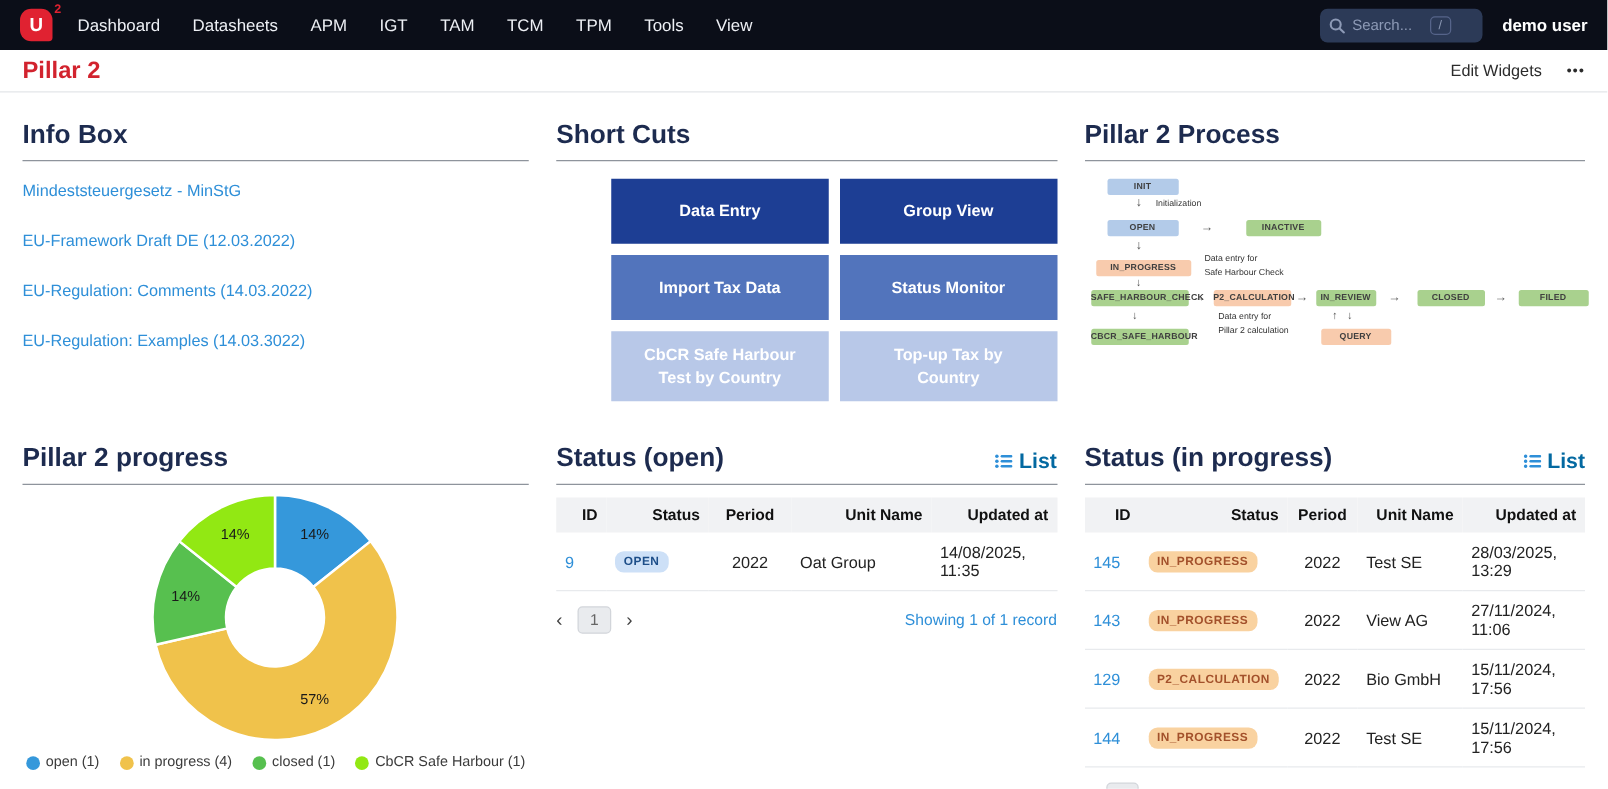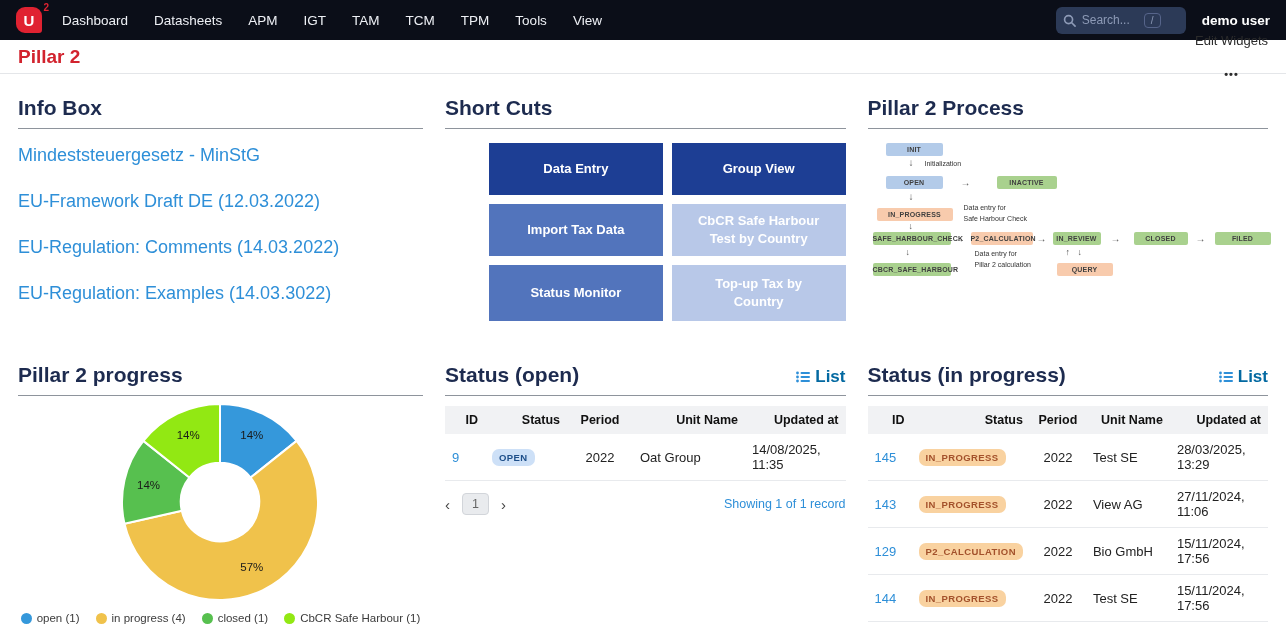--- a/index.html
+++ b/index.html
@@ -18,34 +18,34 @@
     display:flex; align-items:center; padding:0 7px; gap:6px; }
   .search-box input { background:transparent; border:none; outline:none; color:#c6cfdf; font-size:12px;
     width:56px; font-family:"Liberation Sans", sans-serif; }
   .search-box input::placeholder { color:#8d9ab6; }
   .slash-badge { border:1px solid #56648a; border-radius:4px; color:#8d9ab6; font-size:10px; padding:1px 6px; }
   .nav-user { color:#fff; font-size:13.5px; font-weight:600; margin-left:16px; cursor:pointer; }
 
   
   .page-header { height:34px; display:flex; align-items:center; padding:0 18px; border-bottom:1px solid #e4e6e9; }
   .page-title { color:#d2232e; font-size:19px; font-weight:bold; }
-  .ph-right { margin-left:auto; display:flex; align-items:center; gap:20px;flex-direction:column; }
+  .ph-right { margin-left:auto; display:flex; align-items:center; gap:20px; }
   .edit-widgets { font-size:13px; color:#2b2b2b; cursor:pointer; }
   .more-btn { font-size:11px; font-weight:bold; color:#2b2b2b; letter-spacing:1px; cursor:pointer; }
 
   
   .widgets { display:grid; grid-template-columns:repeat(3,1fr); column-gap:22px; row-gap:24px; padding:12px 18px 0; }
   .panel-title-row { display:flex; justify-content:space-between; align-items:flex-end;
     border-bottom:1px solid #8e949c; padding:10px 0 8px; }
   .panel-title { font-size:21px; font-weight:bold; color:#1d2b4f; }
   .list-link { color:#0369a1; font-size:17px; font-weight:600; display:flex; align-items:center; gap:5px; cursor:pointer; }
 
   
   .info-links { padding-top:16px; }
-  .info-links a { display:block; color:#2e8fd8; font-size:18px; text-decoration:none; margin-bottom:25px; }
+  .info-links a { display:block; color:#2e8fd8; font-size:13px; text-decoration:none; margin-bottom:25px; }
 
   
   .sc-grid { margin-top:14px; display:grid; grid-template-columns:1fr 1fr; gap:9px; grid-template-rows:52px 52px 56px;padding-left:44px; }
   .sc-btn { display:flex; align-items:center; justify-content:center; text-align:center; color:#fff;
     font-weight:700; font-size:13px; padding:0 26px; cursor:pointer; line-height:1.35; }
   .sc-t1 { background:#1d3e94; }
   .sc-t2 { background:#5274bc; }
   .sc-t3 { background:#b8c8e8; }
 
   
@@ -139,22 +139,22 @@
   </div>
 
   <div class="panel">
     <div class="panel-title-row">
       <span class="panel-title">Short Cuts</span>
     </div>
     <div class="sc-grid">
       <div class="sc-btn sc-t1">Data Entry</div>
       <div class="sc-btn sc-t1">Group View</div>
       <div class="sc-btn sc-t2">Import Tax Data</div>
+      <div class="sc-btn sc-t2">Status Monitor</div>
       <div class="sc-btn sc-t3">CbCR Safe Harbour Test by Country</div>
-      <div class="sc-btn sc-t2">Status Monitor</div>
       <div class="sc-btn sc-t3">Top-up Tax by Country</div>
     </div>
   </div>
 
   <div class="panel">
     <div class="panel-title-row">
       <span class="panel-title">Pillar 2 Process</span>
     </div>
     <div class="process-canvas">
       <span class="pnode nblue" style="left:18px;top:6px;width:57px">INIT</span>

